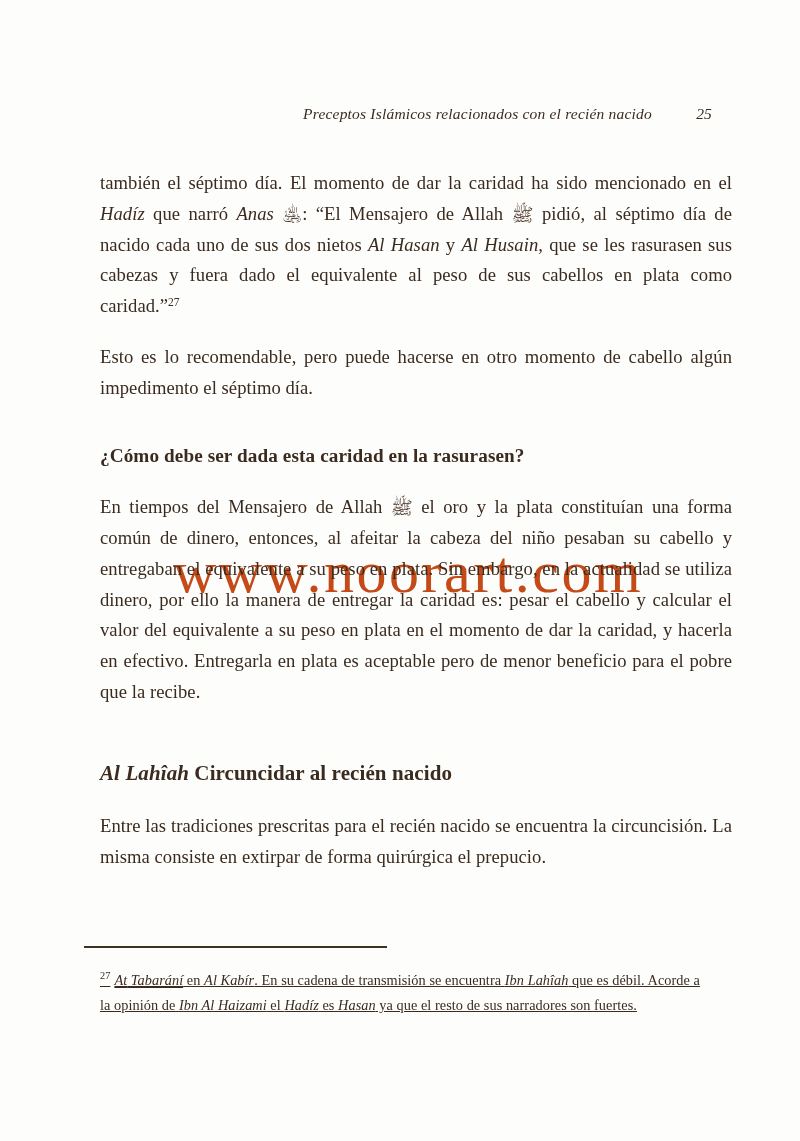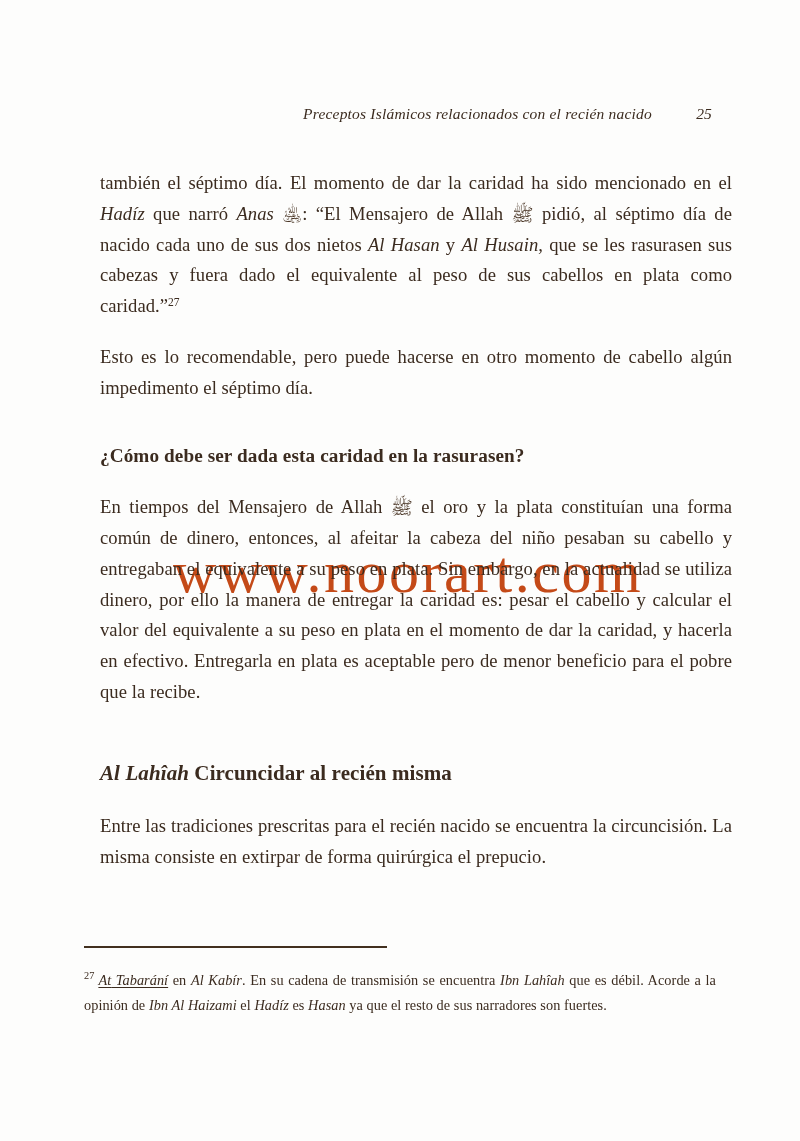--- a/index.html
+++ b/index.html
@@ -124,25 +124,26 @@
     top: 946px;
     width: 632px;
   }
   .footnote-rule {
     width: 303px;
     height: 2px;
     background: #42301f;
     margin-bottom: 20px;
   }
   p.footnote {
-    margin: 0;
+    margin: 16px;
     font-size: 14.3px;
     line-height: 1.76;
     text-align: justify;
     letter-spacing: 0.05px;
+    text-decoration: underline;
   }
   p.footnote sup.fn-num {
     font-size: 0.72em;
     vertical-align: 0.55em;
     line-height: 0;
     margin-right: 4px;
   }
   .underdot {
     text-decoration: underline;
     text-decoration-thickness: 1px;
@@ -172,21 +173,21 @@
     <div class="par-gap heading-top"></div>
 
     <h2 class="sec-heading">¿Cómo debe ser dada esta caridad en la rasurasen?</h2>
 
     <div class="par-gap heading-bottom"></div>
 
     <p class="body-par"><span>En tiempos del Mensajero de Allah </span><span class="honorific">ﷺ</span><span> el oro y la plata constituían una forma común de dinero, entonces, al afeitar la cabeza del niño pesaban su cabello y entregaban el equivalente a su peso en plata. Sin embargo, en la actualidad se utiliza dinero, por ello la manera de entregar la caridad es: pesar el cabello y calcular el valor del equivalente a su peso en plata en el momento de dar la caridad, y hacerla en efectivo. Entregarla en plata es aceptable pero de menor beneficio para el pobre que la recibe.</span></p>
 
     <div class="par-gap heading2-top"></div>
 
-    <h2 class="sec-heading larger"><span class="it">Al Lahîah</span><span> Circuncidar al recién misma</span></h2>
+    <h2 class="sec-heading larger"><span class="it">Al Lahîah</span><span> Circuncidar al recién nacido</span></h2>
 
     <div class="par-gap heading2-bottom"></div>
 
     <p class="body-par">Entre las tradiciones prescritas para el recién nacido se encuentra la circuncisión. La misma consiste en extirpar de forma quirúrgica el prepucio.</p>
 
   </div>
 
   <div class="footnote-area">
     <div class="footnote-rule"></div>
     <p class="footnote"><sup class="fn-num">27</sup><em class="underdot">At</em><em class="underdot"> Tabarání</em><span> en </span><em>Al Kabír</em><span>. En su cadena de transmisión se encuentra </span><em>Ibn Lahîah</em><span> que es débil. Acorde a la opinión de </span><em>Ibn Al Haizami</em><span> el </span><em>Hadíz</em><span> es </span><em>Hasan</em><span> ya que el resto de sus narradores son fuertes.</span></p>

